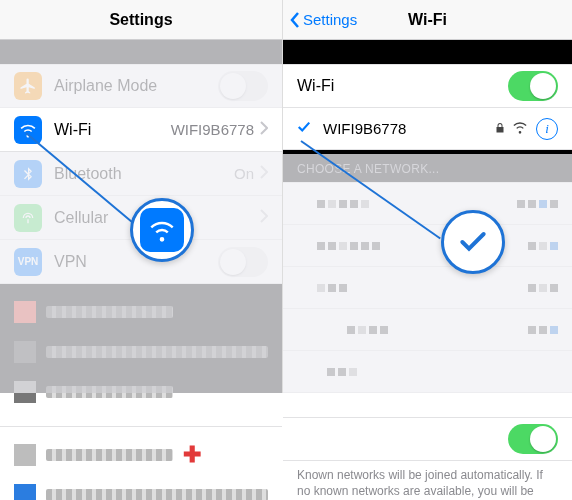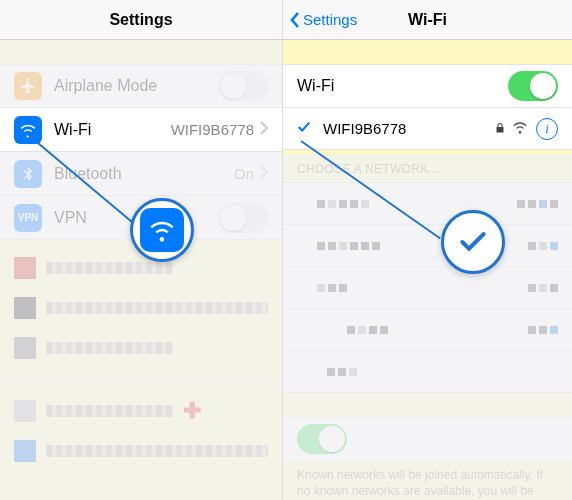--- a/index.html
+++ b/index.html
@@ -1,28 +1,28 @@
 <!DOCTYPE html>
 <html><head>
 <meta charset="utf-8">
 <style>
   * { box-sizing: border-box; margin: 0; padding: 0; font-family: -apple-system, "Helvetica Neue", Arial, sans-serif; }
   body { width: 572px; height: 500px; display: flex; background: #fff; overflow: hidden; }
-  .panel { height: 500px; position: relative; background: #fef9c3; }
+  .panel { height: 393px; position: relative; background: #000000; }
   .panel.left { width: 283px; border-right: 1px solid #ddd; }
   .panel.right { width: 289px; }
   .dim { position: absolute; inset: 0; background: rgba(240,240,244,0.75); pointer-events: none; }
   .header { height: 40px; display: flex; align-items: center; justify-content: center; position: relative; background: #f8f8f8; border-bottom: 1px solid #cfcfd1; }
   .header .title { font-weight: 600; font-size: 16px; color: #000; }
   .header .back { position: absolute; left: 6px; display: flex; align-items: center; color: #007aff; font-size: 15px; }
   .header .back svg { width: 12px; height: 18px; }
   .spacer { height: 24px; }
   .sectionlabel { font-size: 12px; color: #8a8a8f; padding: 12px 14px 6px; letter-spacing: .3px; }
   .row { display: flex; align-items: center; height: 44px; padding: 0 14px; background: #fff; border-bottom: 1px solid #e2e2e4; position: relative; }
-  .row.first { border-top: 1px solid #e2e2e4; }
+  .row.first { border-top: 1px solid #e2e2e4; justify-content: flex-end; }
   .row .icon { width: 28px; height: 28px; border-radius: 6px; display: flex; align-items: center; justify-content: center; margin-right: 12px; flex-shrink: 0; }
   .row .label { font-size: 16px; color: #000; flex: 1; }
   .row .value { font-size: 15px; color: #8a8a8f; margin-right: 6px; }
   .row .chev { color: #c7c7cc; }
   .row.highlight { z-index: 5; }
   .toggle { width: 50px; height: 30px; border-radius: 15px; position: relative; }
   .toggle .knob { width: 26px; height: 26px; background: #fff; border-radius: 50%; position: absolute; top: 2px; box-shadow: 0 1px 2px rgba(0,0,0,.25); }
   .toggle.on { background: #4cd964; } .toggle.on .knob { right: 2px; }
   .toggle.off { background: #e9e9eb; } .toggle.off .knob { left: 2px; }
   .wifi-icon { background: #007aff; }
@@ -92,20 +92,31 @@
           <path d="M12 2v8.6L7.4 6 6 7.4 11.6 13 6 18.6 7.4 20 12 15.4V22l6-6-4.3-4 4.3-4-6-6zm2 4.8L15.8 8 14 9.8V6.8zm0 10.4v-3l1.8 1.8L14 17.2z"></path>
         </svg>
     </div>
     <div class="label">Bluetooth</div>
     <div class="value">On</div>
     <div class="chev"><svg viewBox="0 0 8 14" fill="none" stroke="#c7c7cc" stroke-width="2">
           <path d="M1 1l6 6-6 6"></path>
         </svg></div>
   </div>
 
+  <div class="row">
+    <div class="icon cell-icon">
+      <svg viewBox="0 0 24 24" width="16" height="16" fill="#fff">
+          <path d="M12 4a8 8 0 0 0-8 8h2a6 6 0 1 1 12 0h2a8 8 0 0 0-8-8zm0 4a4 4 0 0 0-4 4h2a2 2 0 1 1 4 0h2a4 4 0 0 0-4-4zm-1 6h2v6h-2z"></path>
+        </svg>
+    </div>
+    <div class="label">Cellular</div>
+    <div class="chev"><svg viewBox="0 0 8 14" fill="none" stroke="#c7c7cc" stroke-width="2">
+          <path d="M1 1l6 6-6 6"></path>
+        </svg></div>
+  </div>
 
   <div class="row">
     <div class="icon vpn-icon">
         <span>VPN</span>
       </div>
     <div class="label">VPN</div>
     <div class="toggle off">
         <div class="knob"></div>
       </div>
   </div>

